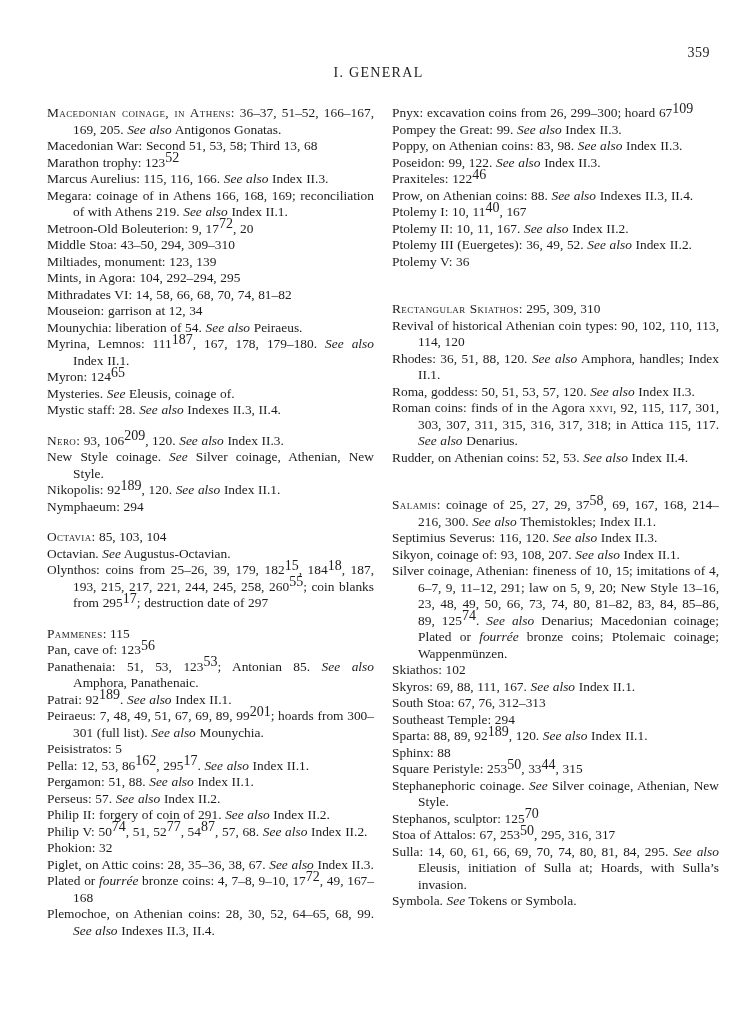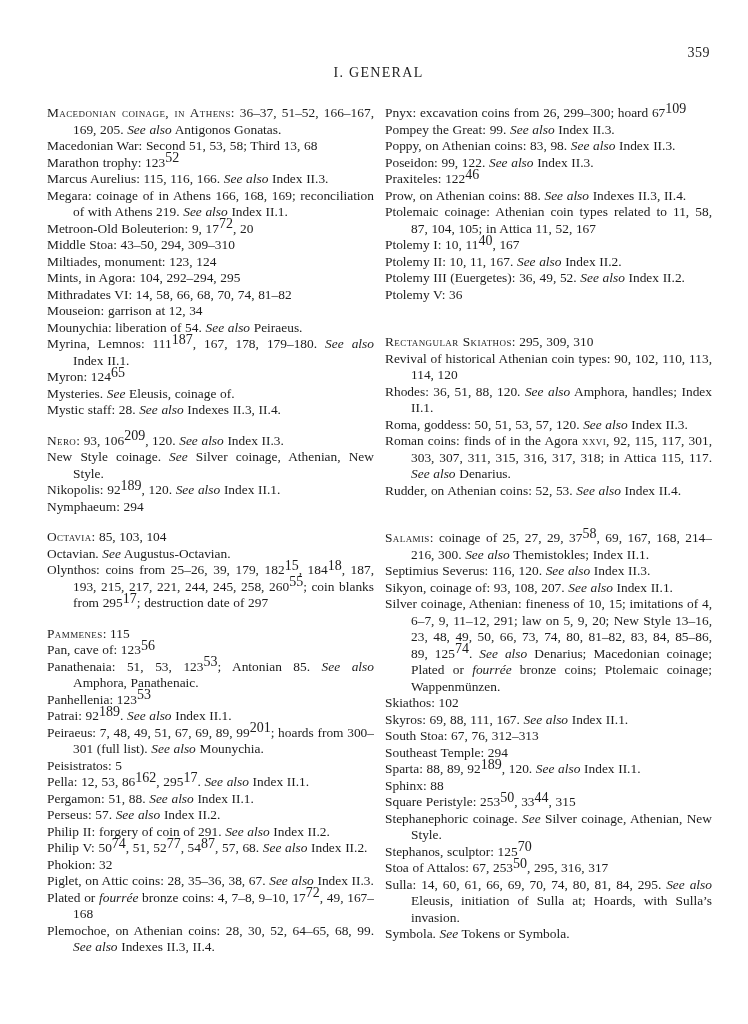--- a/index.html
+++ b/index.html
@@ -26,21 +26,21 @@
   }
   .page-number {
     position: absolute;
     right: 0;
     top: 45px;
     font-size: 14px;
     letter-spacing: 0.5px;
   }
   .columns {
     display: flex;
-    gap: 11px;
+    gap: 18px;
     margin: 24px 42px 0 47px;
     align-items: flex-start;
   }
   .col { width: 327px; flex: 0 0 auto; }
   .entry {
     margin: 0;
     font-size: 13.4px;
     line-height: 16.5px;
     text-align: justify;
     padding-left: 26px;
@@ -70,21 +70,21 @@
   <div class="columns">
     <div class="col col-left">
         <div class="section">
           <p class="entry"><span class="sc">Macedonian coinage, in Athens</span>: 36–37, 51–52, 166–167, 169, 205. <i>See also</i> Antigonos Gonatas.</p>
           <p class="entry">Macedonian War: Second 51, 53, 58; Third 13, 68</p>
           <p class="entry">Marathon trophy: 123<sup>52</sup></p>
           <p class="entry">Marcus Aurelius: 115, 116, 166. <i>See also</i> Index II.3.</p>
           <p class="entry">Megara: coinage of in Athens 166, 168, 169; reconciliation of with Athens 219. <i>See also</i> Index II.1.</p>
           <p class="entry">Metroon-Old Boleuterion: 9, 17<sup>72</sup>, 20</p>
           <p class="entry">Middle Stoa: 43–50, 294, 309–310</p>
-          <p class="entry">Miltiades, monument: 123, 124</p>
+          <p class="entry">Miltiades, monument: 123, 139</p>
           <p class="entry">Mints, in Agora: 104, 292–294, 295</p>
           <p class="entry">Mithradates VI: 14, 58, 66, 68, 70, 74, 81–82</p>
           <p class="entry">Mouseion: garrison at 12, 34</p>
           <p class="entry">Mounychia: liberation of 54. <i>See also</i> Peiraeus.</p>
           <p class="entry">Myrina, Lemnos: 111<sup>187</sup>, 167, 178, 179–180. <i>See also</i> Index II.1.</p>
           <p class="entry">Myron: 124<sup>65</sup></p>
           <p class="entry">Mysteries. <i>See</i> Eleusis, coinage of.</p>
           <p class="entry">Mystic staff: 28. <i>See also</i> Indexes II.3, II.4.</p>
         </div>
         <div class="section">
@@ -95,21 +95,20 @@
         </div>
         <div class="section">
           <p class="entry"><span class="sc">Octavia</span>: 85, 103, 104</p>
           <p class="entry">Octavian. <i>See</i> Augustus-Octavian.</p>
           <p class="entry">Olynthos: coins from 25–26, 39, 179, 182<sup>15</sup>, 184<sup>18</sup>, 187, 193, 215, 217, 221, 244, 245, 258, 260<sup>55</sup>; coin blanks from 295<sup>17</sup>; destruction date of 297</p>
         </div>
         <div class="section">
           <p class="entry"><span class="sc">Pammenes</span>: 115</p>
           <p class="entry">Pan, cave of: 123<sup>56</sup></p>
           <p class="entry">Panathenaia: 51, 53, 123<sup>53</sup>; Antonian 85. <i>See also</i> Amphora, Panathenaic.</p>
-          <p class="entry">Panhellenia: 123<sup>53</sup></p>
           <p class="entry">Patrai: 92<sup>189</sup>. <i>See also</i> Index II.1.</p>
           <p class="entry">Peiraeus: 7, 48, 49, 51, 67, 69, 89, 99<sup>201</sup>; hoards from 300–301 (full list). <i>See also</i> Mounychia.</p>
           <p class="entry">Peisistratos: 5</p>
           <p class="entry">Pella: 12, 53, 86<sup>162</sup>, 295<sup>17</sup>. <i>See also</i> Index II.1.</p>
           <p class="entry">Pergamon: 51, 88. <i>See also</i> Index II.1.</p>
           <p class="entry">Perseus: 57. <i>See also</i> Index II.2.</p>
           <p class="entry">Philip II: forgery of coin of 291. <i>See also</i> Index II.2.</p>
           <p class="entry">Philip V: 50<sup>74</sup>, 51, 52<sup>77</sup>, 54<sup>87</sup>, 57, 68. <i>See also</i> Index II.2.</p>
           <p class="entry">Phokion: 32</p>
           <p class="entry">Piglet, on Attic coins: 28, 35–36, 38, 67. <i>See also</i> Index II.3.</p>
@@ -118,21 +117,20 @@
         </div>
       </div>
     <div class="col col-right">
         <div class="section">
           <p class="entry">Pnyx: excavation coins from 26, 299–300; hoard 67<sup>109</sup></p>
           <p class="entry">Pompey the Great: 99. <i>See also</i> Index II.3.</p>
           <p class="entry">Poppy, on Athenian coins: 83, 98. <i>See also</i> Index II.3.</p>
           <p class="entry">Poseidon: 99, 122. <i>See also</i> Index II.3.</p>
           <p class="entry">Praxiteles: 122<sup>46</sup></p>
           <p class="entry">Prow, on Athenian coins: 88. <i>See also</i> Indexes II.3, II.4.</p>
-          <p class="entry">Ptolemaic coinage: Athenian coin types related to 11, 58, 87, 104, 105; in Attica 11, 52, 167</p>
           <p class="entry">Ptolemy I: 10, 11<sup>40</sup>, 167</p>
           <p class="entry">Ptolemy II: 10, 11, 167. <i>See also</i> Index II.2.</p>
           <p class="entry">Ptolemy III (Euergetes): 36, 49, 52. <i>See also</i> Index II.2.</p>
           <p class="entry">Ptolemy V: 36</p>
         </div>
         <div class="section">
           <p class="entry"><span class="sc">Rectangular Skiathos</span>: 295, 309, 310</p>
           <p class="entry">Revival of historical Athenian coin types: 90, 102, 110, 113, 114, 120</p>
           <p class="entry">Rhodes: 36, 51, 88, 120. <i>See also</i> Amphora, handles; Index II.1.</p>
           <p class="entry">Roma, goddess: 50, 51, 53, 57, 120. <i>See also</i> Index II.3.</p>

